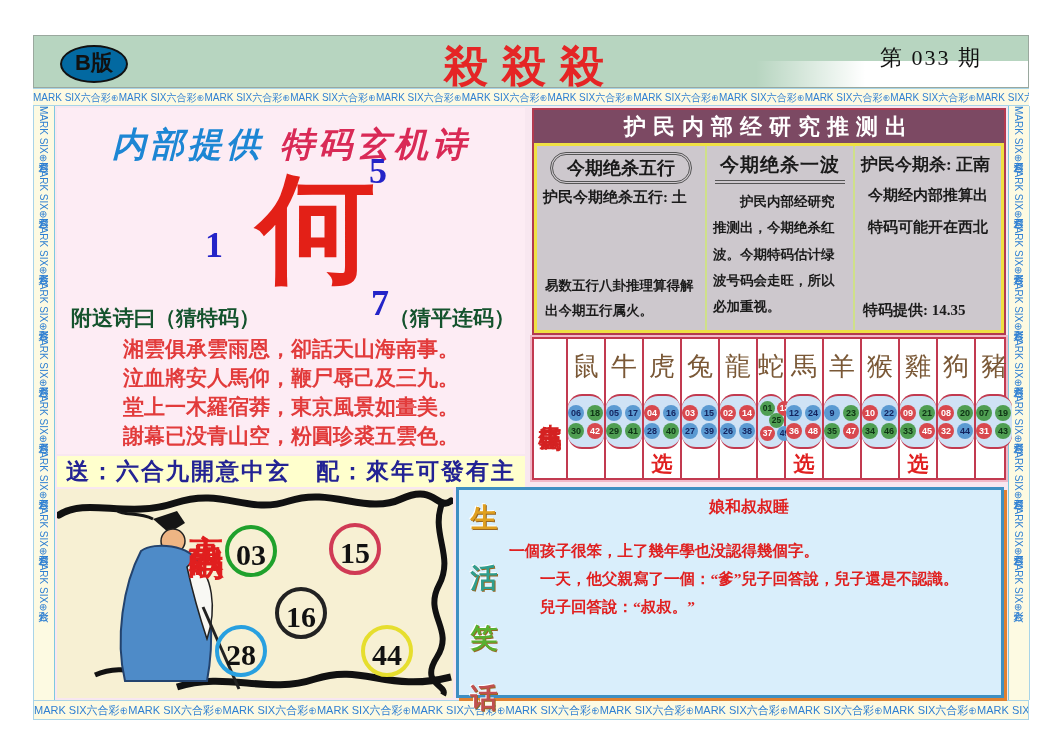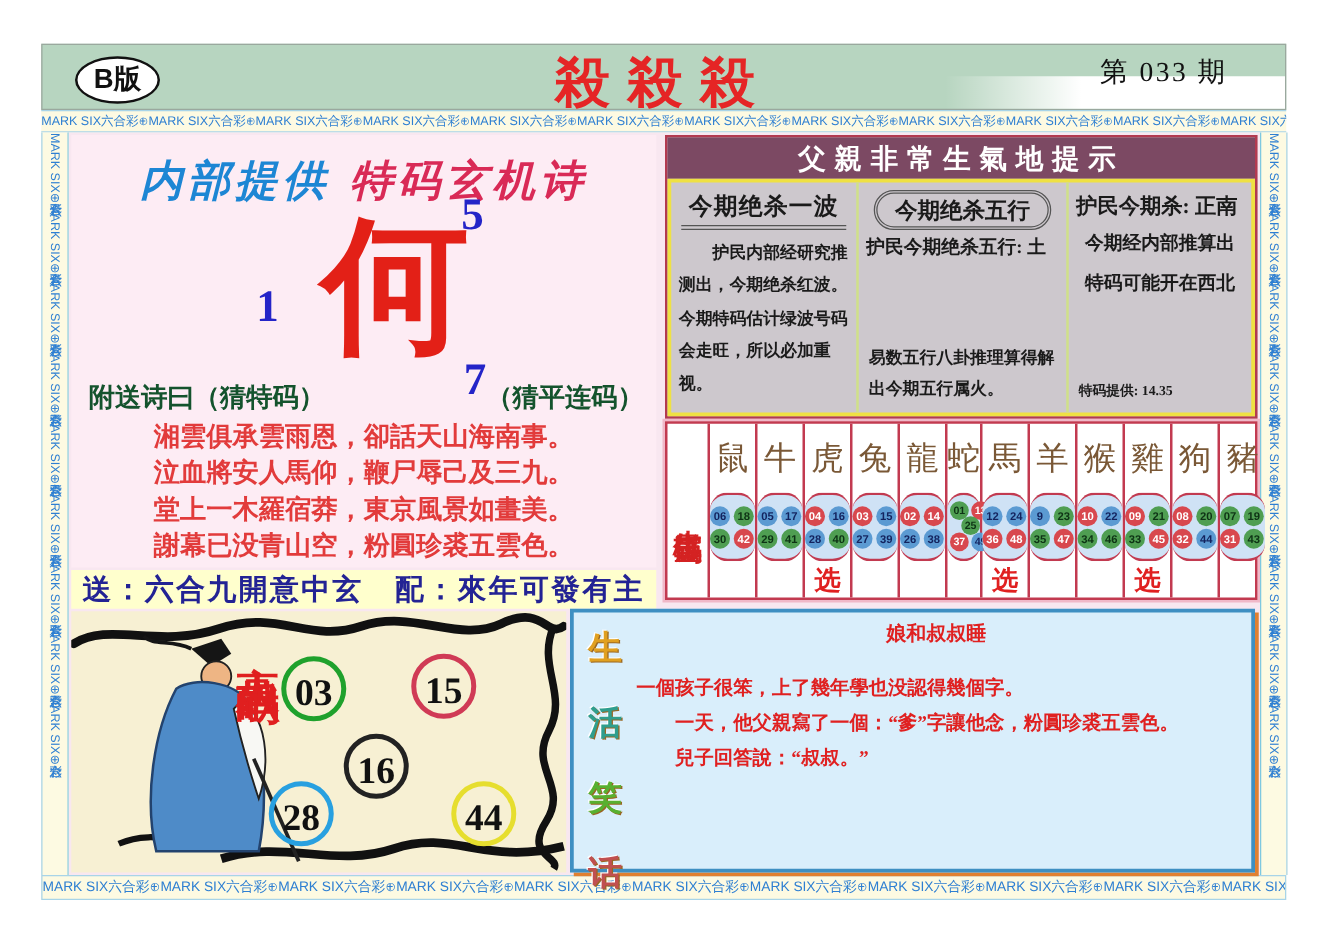--- a/index.html
+++ b/index.html
@@ -2,21 +2,21 @@
 <html><head>
 <meta charset="utf-8">
 <style>
   html,body{margin:0;padding:0;background:#fff;}
   .page{position:relative;width:1063px;height:748px;background:#fff;overflow:hidden;
         font-family:"Liberation Serif",serif;}
   
   .band{position:absolute;left:33px;top:35px;width:996px;height:53px;background:#b7d5c0;border:1px solid #9aa89e;box-sizing:border-box;}
   .band-white{position:absolute;right:0;bottom:0;width:272px;height:26px;
       background:linear-gradient(to right,rgba(255,255,255,0),#fff 40%);}
-  .edition{position:absolute;left:26px;top:9px;width:64px;height:34px;background:#ffffff;border:2px solid #111;
+  .edition{position:absolute;left:26px;top:9px;width:64px;height:34px;background:#0369a1;border:2px solid #111;
       border-radius:50%;text-align:center;line-height:32px;font-weight:bold;font-size:22px;
       font-family:"Liberation Sans",sans-serif;color:#111;}
   .main-title{position:absolute;left:0;right:0;top:1px;text-align:center;font-size:44px;font-weight:bold;
       color:#e52525;letter-spacing:14px;}
   .issue{position:absolute;right:46px;top:7px;font-size:22px;color:#111;letter-spacing:2px;}
   
   .strip{position:absolute;background:#fdfae2;color:#2e7fd2;font-family:"Liberation Sans",sans-serif;
       font-size:10px;overflow:hidden;white-space:nowrap;box-sizing:border-box;}
   .strip-top{left:33px;top:88px;width:996px;height:18px;line-height:17px;border-top:1px solid #a8d4e8;border-bottom:1px solid #a8d4e8;}
   .strip-bottom{left:33px;top:700px;width:996px;height:20px;line-height:19px;font-size:11px;border:1px solid #a8d4e8;}
@@ -60,21 +60,21 @@
   .kp-col1{width:148px;}.kp-col2{width:168px;}.kp-col3{flex:1;}
   .kp-title{text-align:center;font-size:19px;font-weight:bold;letter-spacing:1px;padding:3px 0 2px;
       border-bottom:4px double #555;margin:0 2px 5px;}
   .kp-pill{margin:3px auto 4px;width:fit-content;border:3px double #555;border-radius:16px;
       padding:1px 14px;font-size:18px;font-weight:bold;}
   .kp-text{font-size:13.5px;font-weight:bold;line-height:1.95;text-indent:2em;margin:0;}
   .kp-line1{font-size:15px;font-weight:bold;margin:4px 0 0;}
   .kp-bottom{position:absolute;bottom:6px;left:8px;right:6px;font-size:13.5px;font-weight:bold;line-height:1.9;margin:0;}
   .kp-col3 .kp-line1{font-size:17px;}
   .kp-col3 .kp-mid{font-size:15px;font-weight:bold;line-height:2.1;margin:4px 0 0;text-align:center;}
-  .kp-col3 .kp-bottom{font-size:11px;margin-top:44px;}
+  .kp-col3 .kp-bottom{font-size:15px;margin-top:44px;}
   
   .zt{position:absolute;left:532px;top:337px;width:474px;height:143px;border:2px solid #c23a50;
       background:#fff;display:flex;box-sizing:border-box;box-shadow:0 0 0 2px #f0b8c8;}
   .zlabel{width:32px;border-right:2px solid #c23a50;display:flex;align-items:center;justify-content:center;
       writing-mode:vertical-rl;text-orientation:upright;color:#d42222;font-size:23px;font-weight:bold;letter-spacing:2px;}
   .zcols{flex:1;display:flex;}
   .zcol{flex:1;display:flex;flex-direction:column;border-right:2px solid #c23a50;}
   .zcol:last-child{border-right:none;}
   .zanimal{height:55px;display:flex;align-items:center;justify-content:center;font-size:26px;color:#7a5836;}
   .zballs{height:51px;background:#cfe2f5;border-top:2px solid #c23a50;border-bottom:2px solid #c23a50;
@@ -158,30 +158,30 @@
     </svg>
     <div class="sage-caption">高人献码</div>
   <div class="scircle sc0" style="border-color: rgb(31, 161, 44);">03</div>
       <div class="scircle sc1" style="border-color: rgb(208, 58, 85);">15</div>
       <div class="scircle sc2" style="border-color: rgb(34, 34, 34);">16</div>
       <div class="scircle sc3" style="border-color: rgb(40, 160, 224);">28</div>
       <div class="scircle sc4" style="border-color: rgb(230, 222, 46);">44</div>
     </div>
 
   <div class="kp">
-    <div class="kp-header">父親非常生氣地提示</div>
+    <div class="kp-header">护民内部经研究推测出</div>
     <div class="kp-body">
-      <div class="kp-col kp-col1">
-        <div class="kp-title">今期绝杀一波</div>
-        <p class="kp-text">护民内部经研究推测出，今期绝杀红波。今期特码估计绿波号码会走旺，所以必加重视。</p>
-      </div>
       <div class="kp-col kp-col2">
         <div class="kp-pill">今期绝杀五行</div>
         <p class="kp-line1">护民今期绝杀五行: 土</p>
         <p class="kp-bottom">易数五行八卦推理算得解出今期五行属火。</p>
+      </div>
+      <div class="kp-col kp-col1">
+        <div class="kp-title">今期绝杀一波</div>
+        <p class="kp-text">护民内部经研究推测出，今期绝杀红波。今期特码估计绿波号码会走旺，所以必加重视。</p>
       </div>
       <div class="kp-col kp-col3">
         <p class="kp-line1">护民今期杀: 正南</p>
         <p class="kp-mid">今期经内部推算出特码可能开在西北</p>
         <p class="kp-bottom">特码提供: 14.35</p>
       </div>
     </div>
   </div>
 
   <div class="zt">
@@ -315,19 +315,19 @@
     <div class="jk-side">
         <div class="sidechar c0">生</div>
         <div class="sidechar c1">活</div>
         <div class="sidechar c2">笑</div>
         <div class="sidechar c3">话</div>
       </div>
     <div class="jk-main">
       <p class="jk-title">娘和叔叔睡</p>
       <div>
           <p class="jline">一個孩子很笨，上了幾年學也没認得幾個字。</p>
-          <p class="jline ind">一天，他父親寫了一個：“爹”字讓他念，粉圓珍裘五雲色。</p>
+          <p class="jline ind">一天，他父親寫了一個：“爹”兒子回答說，兒子還是不認識。</p>
           <p class="jline ind">兒子回答說：“叔叔。”</p>
         </div>
     </div>
   </div>
 
 </div>
 
 </body></html>

